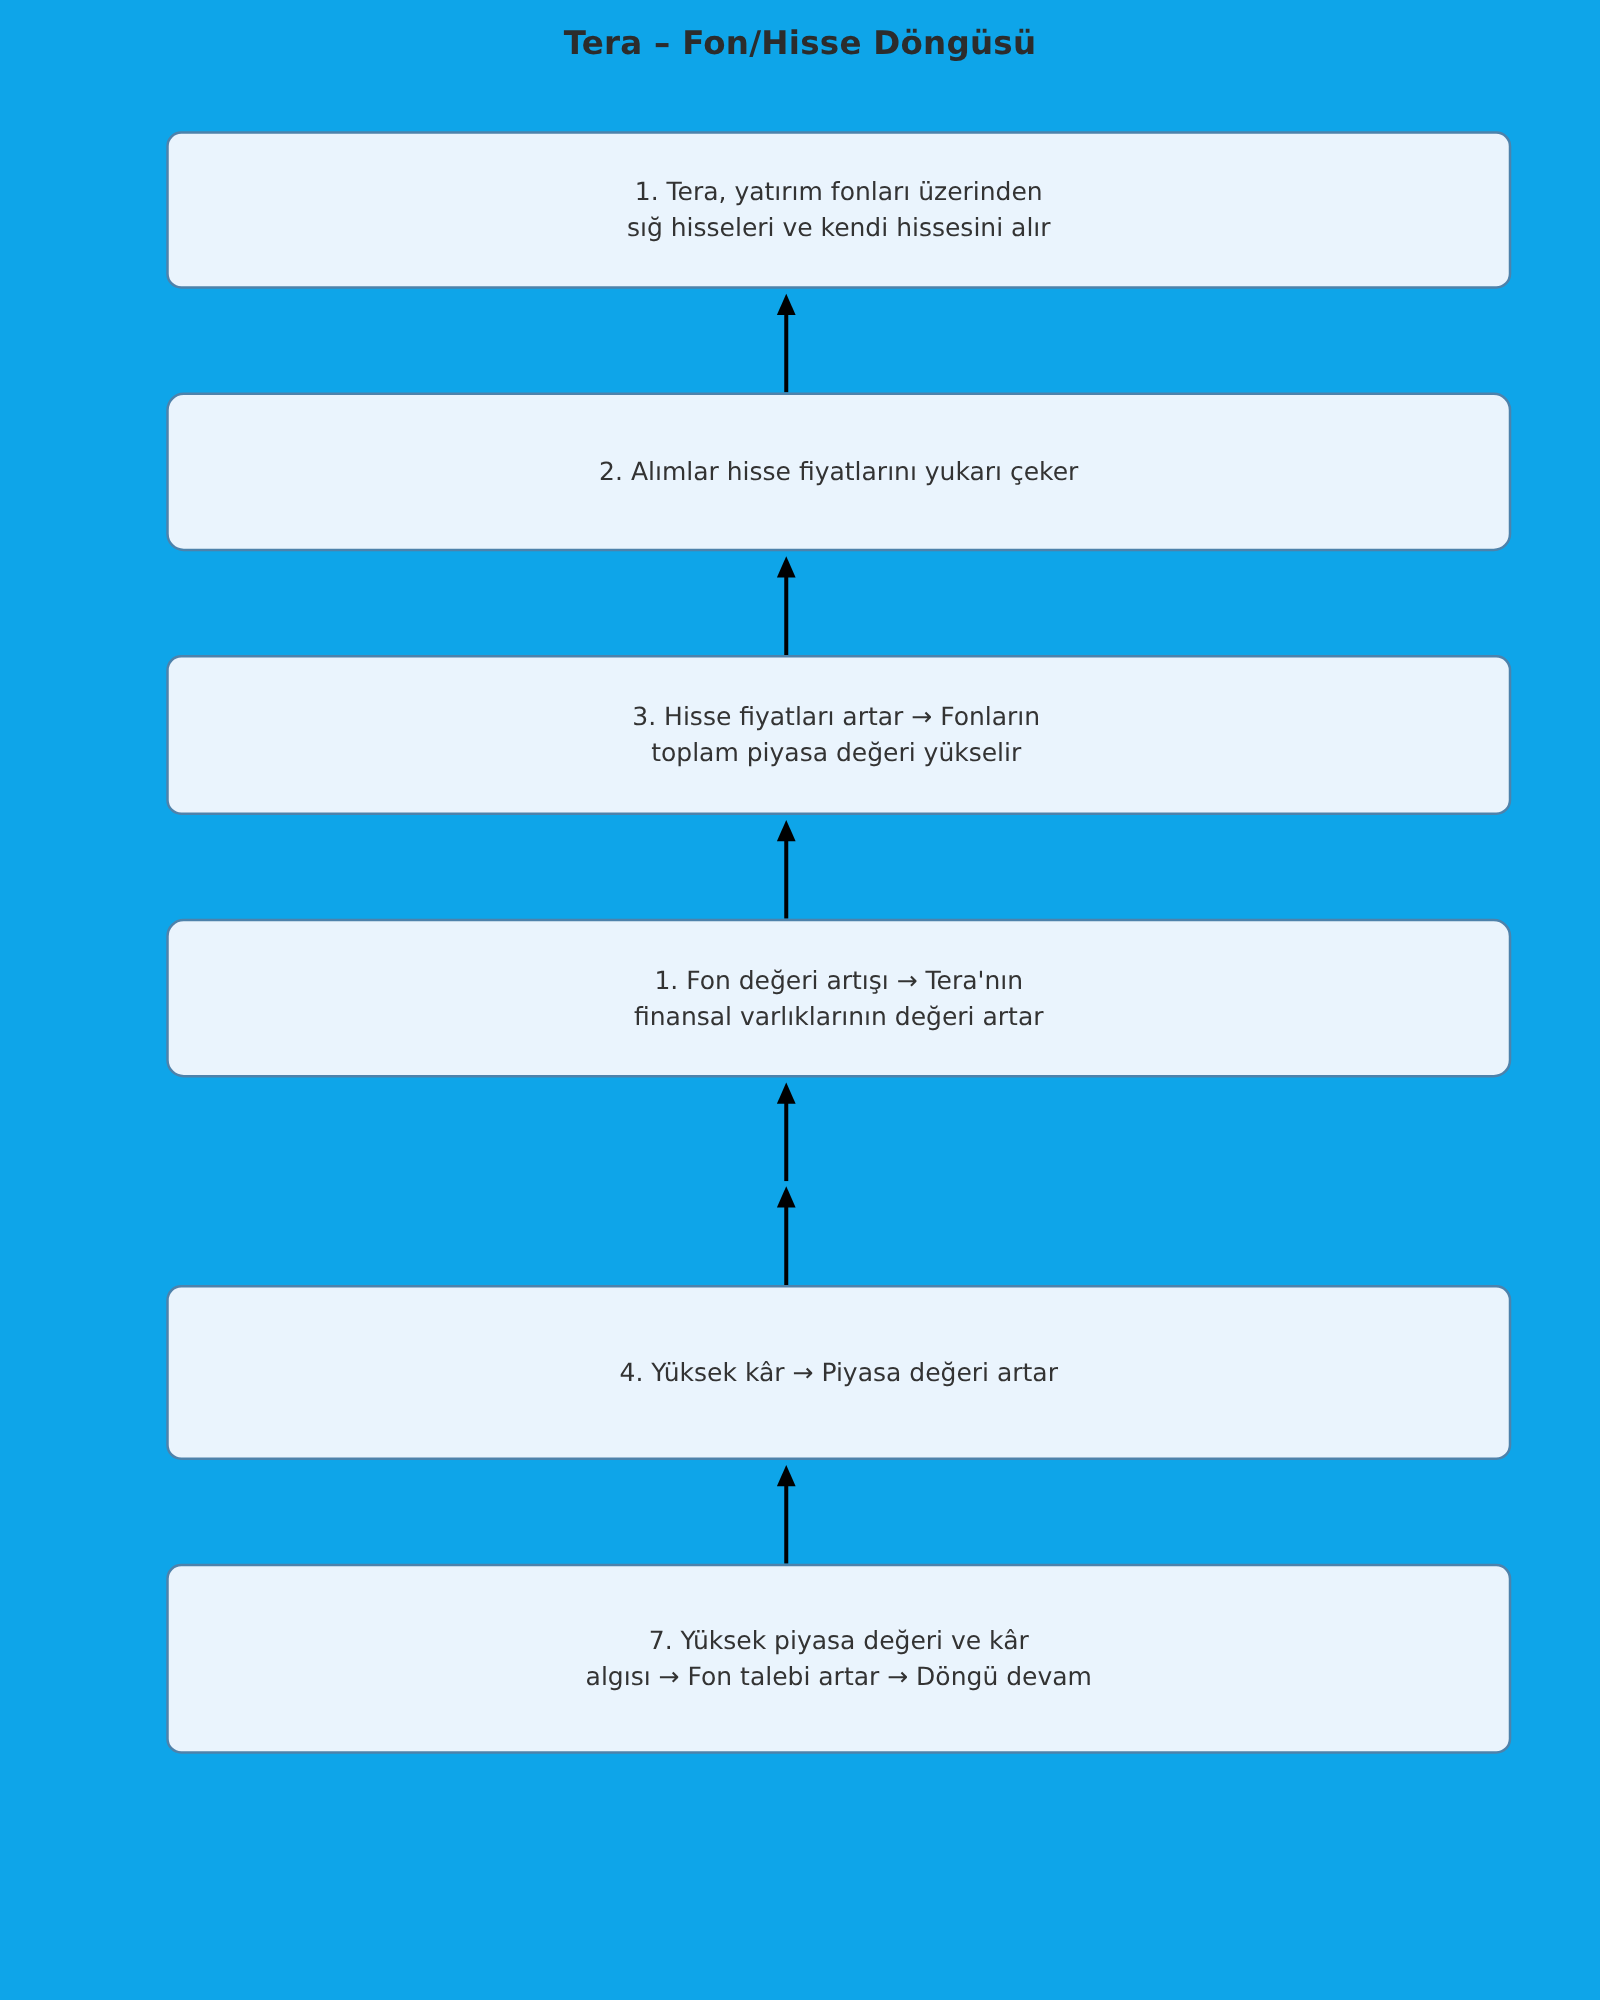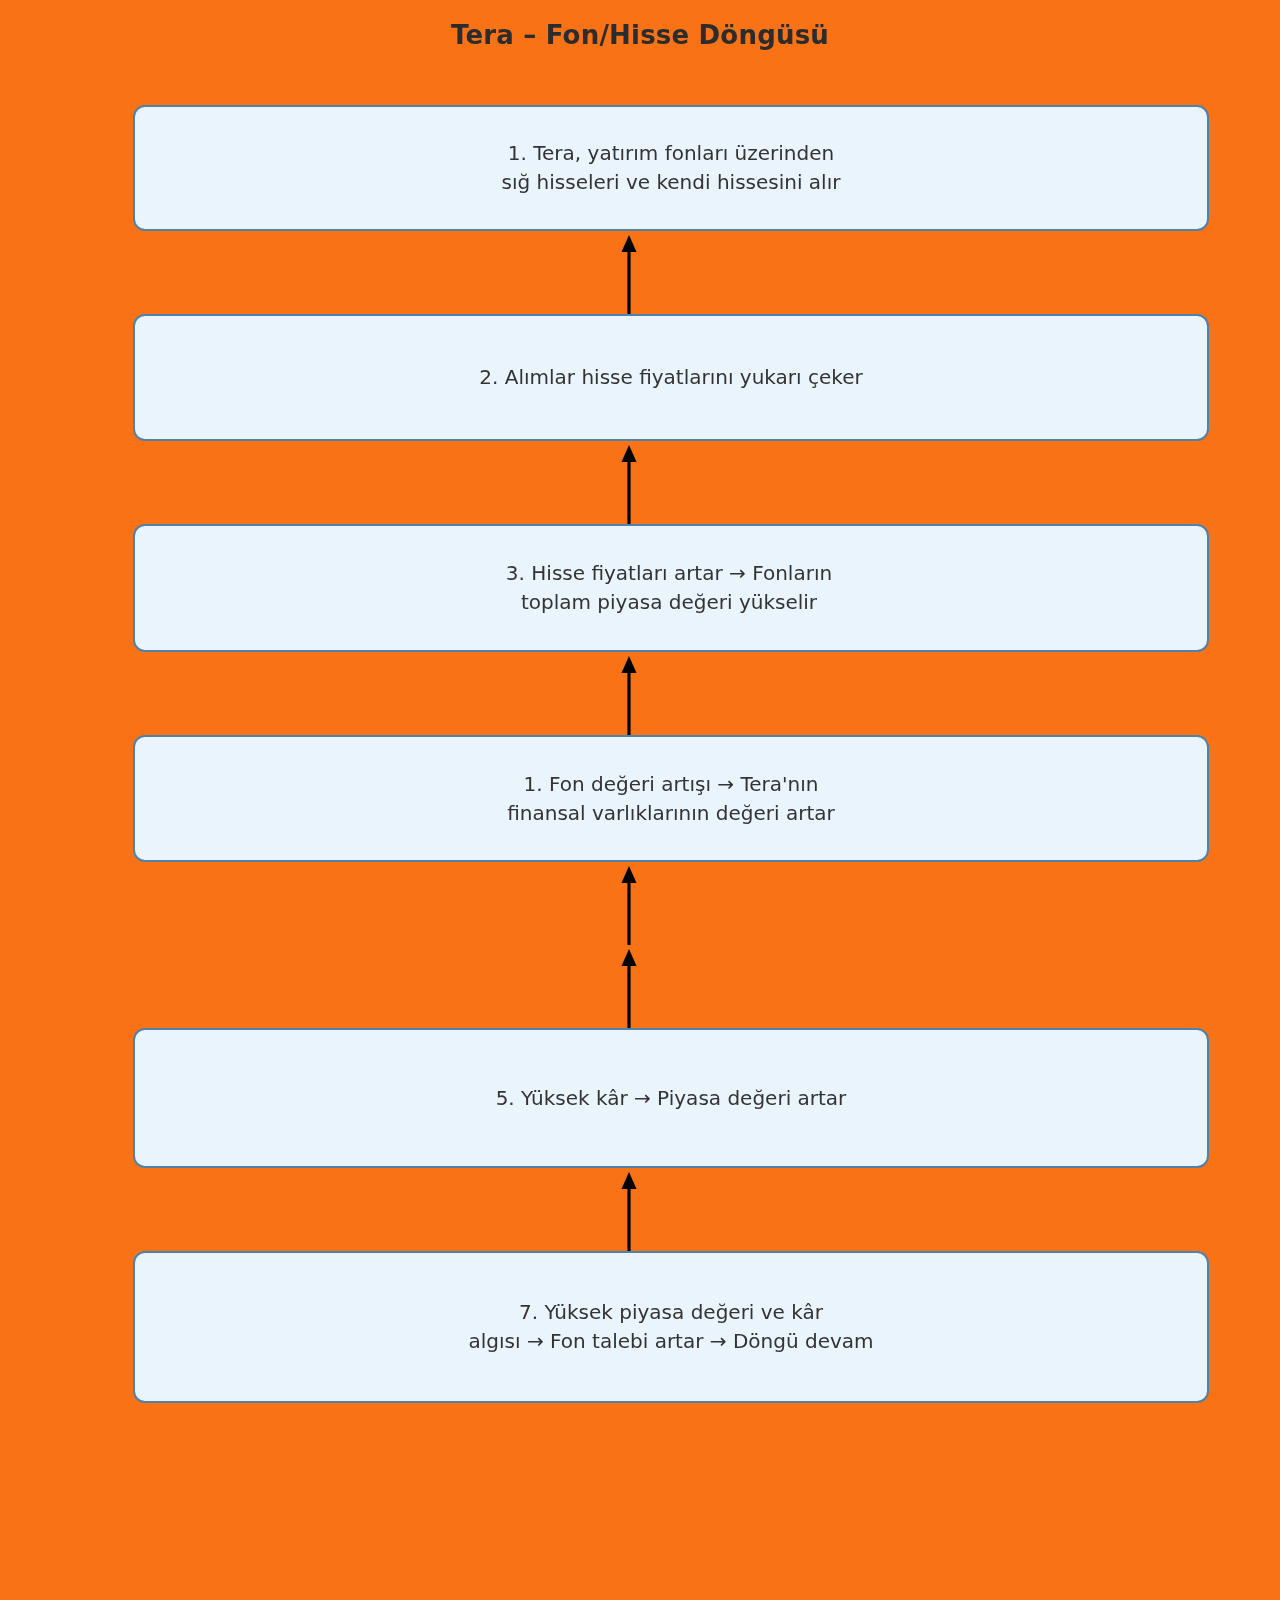--- a/index.html
+++ b/index.html
@@ -11,21 +11,21 @@
     height: 1600px;
     background: #ffffff;
     font-family: "DejaVu Sans", "Liberation Sans", sans-serif;
     overflow: hidden;
   }
 
   .page {
     position: relative;
     width: 1280px;
     height: 1600px;
-    background: #f97316;
+    background: #0ea5e9;
   }
 
   .diagram-title {
     position: absolute;
     top: 20px;
     left: 0;
     width: 1280px;
     text-align: center;
     font-size: 26px;
     font-weight: bold;
@@ -61,21 +61,21 @@
     padding: 6px 24px;
   }
 
   .node-label {
     white-space: pre-line;
     display: block;
   }
 
   
   .h-126 { height: 126px; }
-  .h-127 { height: 127px; }
+  .h-127 { height: 127px; border-radius: 14px; }
   .h-128 { height: 128px; padding-left: 20px; }
   .h-140 { height: 140px; }
   .h-152 { height: 152px; }
 
   .connector {
     position: relative;
     height: 83px;
     width: 992px;
   }
 
@@ -165,21 +165,21 @@
       <svg viewBox="0 0 992 83" xmlns="http://www.w3.org/2000/svg" aria-hidden="true">
         <g>
           <line x1="496" y1="83" x2="496" y2="15" stroke="#000000" stroke-width="3.2"></line>
           <polygon points="496,4 488.5,21 503.5,21" fill="#000000"></polygon>
         </g>
       </svg>
     </div>
 
     <div class="flow-item">
       <div class="node-box h-140">
-        <span class="node-label">5. Yüksek kâr → Piyasa değeri artar</span>
+        <span class="node-label">4. Yüksek kâr → Piyasa değeri artar</span>
       </div>
     </div>
 
     <div class="connector">
       <svg viewBox="0 0 992 83" xmlns="http://www.w3.org/2000/svg" aria-hidden="true">
         <g>
           <line x1="496" y1="83" x2="496" y2="15" stroke="#000000" stroke-width="3.2"></line>
           <polygon points="496,4 488.5,21 503.5,21" fill="#000000"></polygon>
         </g>
       </svg>

